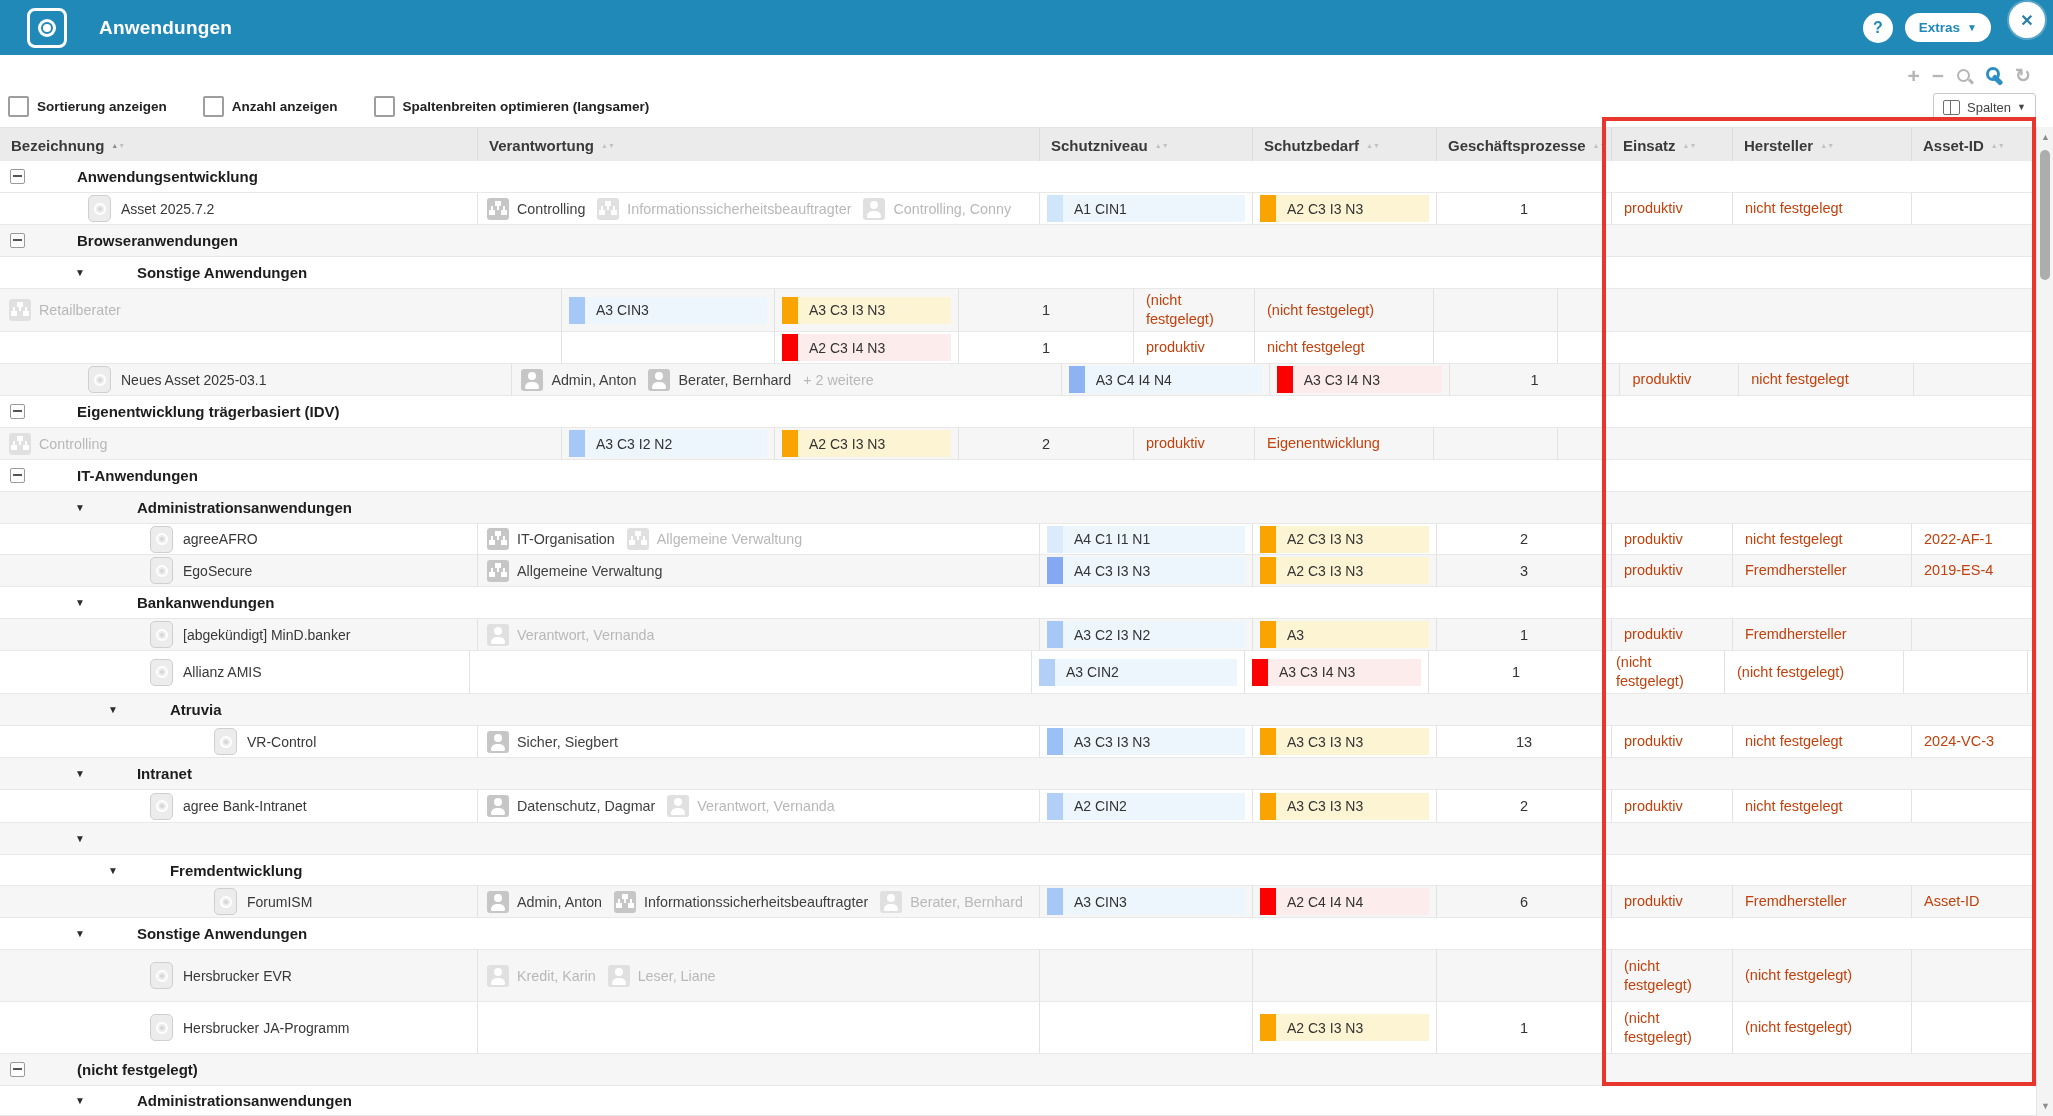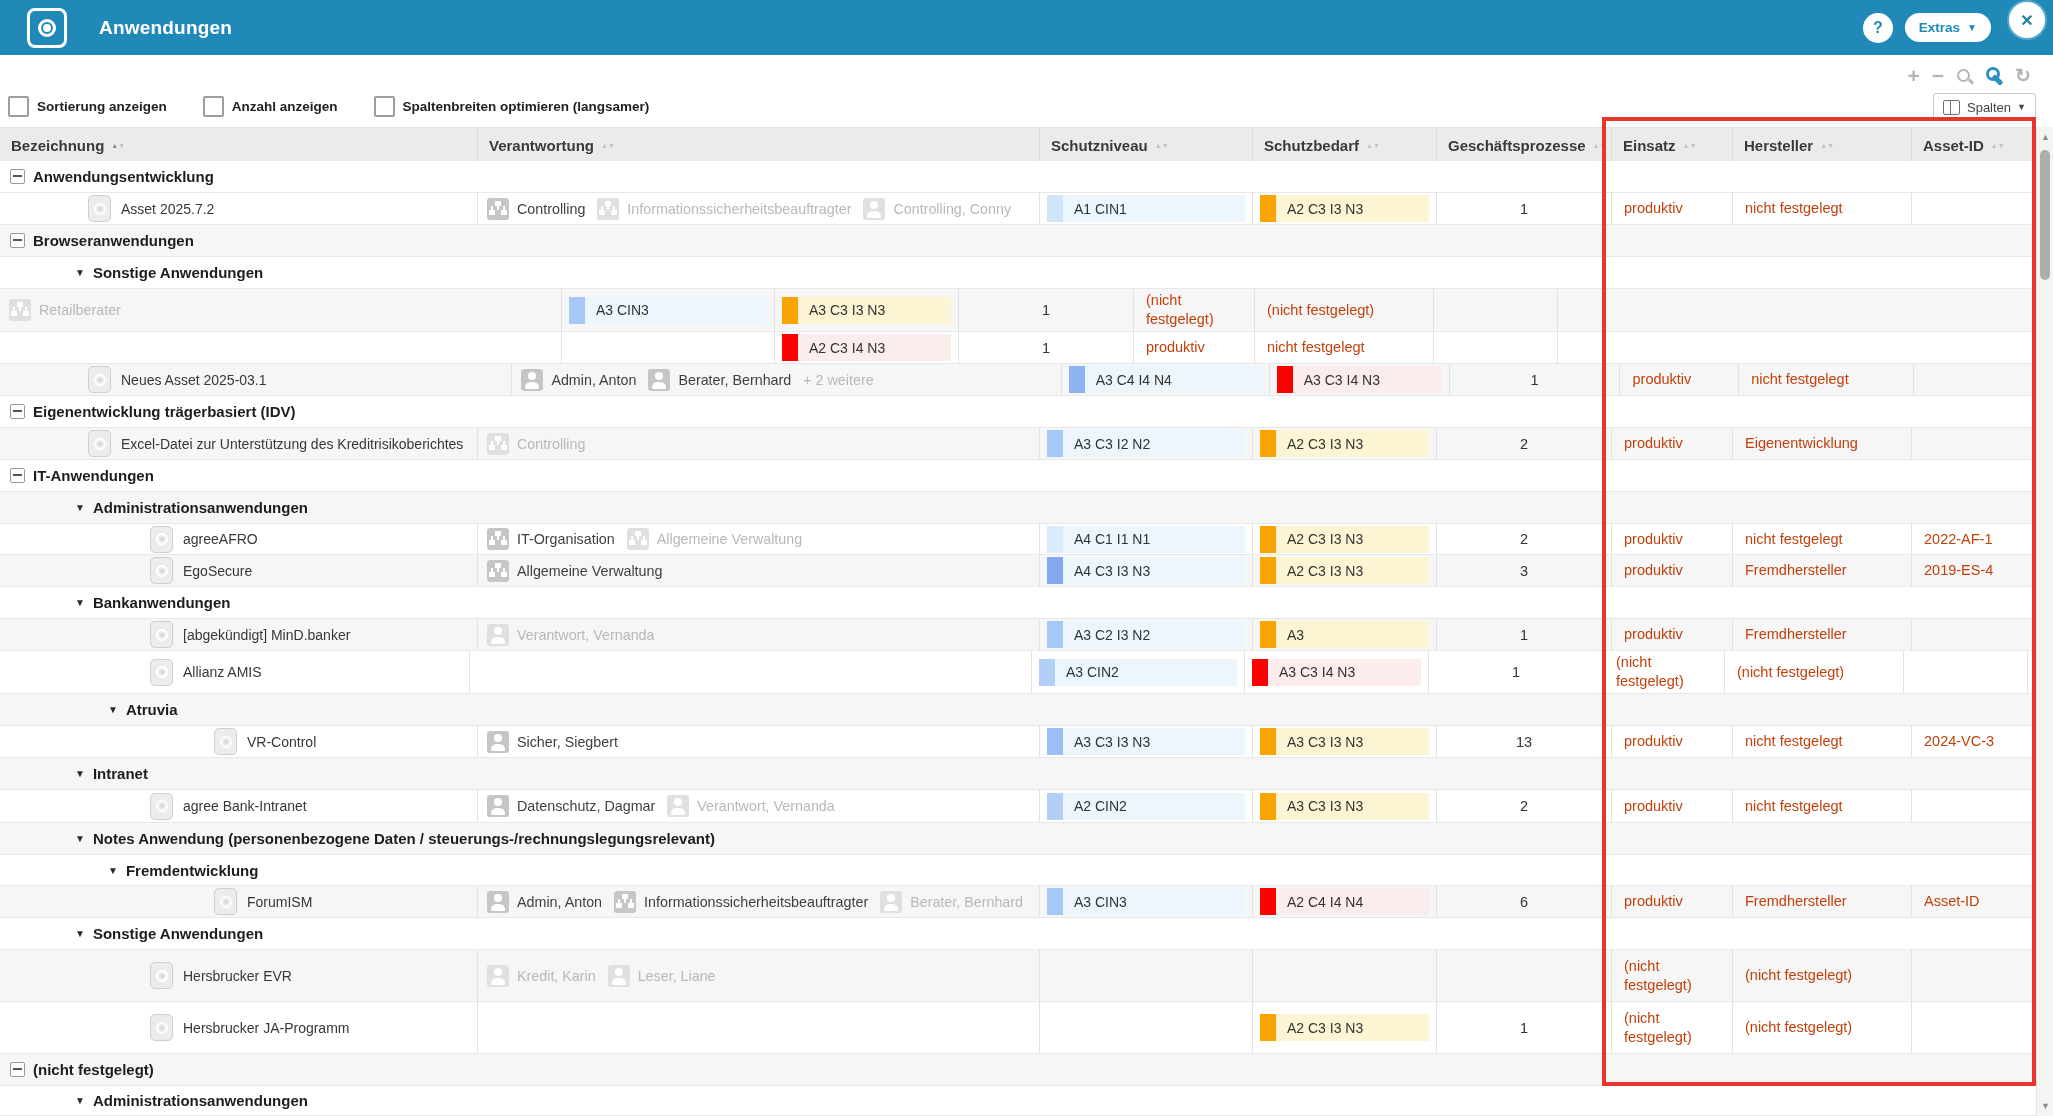--- a/index.html
+++ b/index.html
@@ -51,21 +51,21 @@
          border-bottom:1px solid #d2d2d2;border-top:1px solid #e3e3e3;display:flex;}
   .th{display:flex;align-items:center;padding-left:11px;box-sizing:border-box;
       border-right:1px solid #dcdcdc;font-size:15px;font-weight:bold;color:#3a3a3a;}
   .arrows{display:inline-flex;margin-left:7px;}
   .arrows i{font-style:normal;font-size:7px;color:#c2c2c2;line-height:7px;}
   .arrows.sorted i:first-child{color:#8a8a8a;}
 
   .tbody{position:absolute;left:0;top:161px;width:2036px;}
   .trow{display:flex;box-sizing:border-box;border-bottom:1px solid #e8e8e8;background:#fff;}
   .trow.alt{background:#f6f6f6;}
-  .gcell{display:flex;align-items:center;width:100%;box-sizing:border-box;}
+  .gcell{display:flex;align-items:center;width:100%;box-sizing:border-box;gap:44px;}
   .glabel{font-size:15px;font-weight:bold;color:#1d1d1d;}
   .collapse-box{width:13px;height:13px;border:1px solid #9a9a9a;border-radius:2px;position:relative;margin-right:8px;flex:0 0 auto;background:#fdfdfd;}
   .collapse-box::before{content:"";position:absolute;left:2px;right:2px;top:5px;height:2px;background:#555;}
   .tri{font-size:10px;color:#2b2b2b;margin-right:8px;}
 
   .tcell{box-sizing:border-box;border-right:1px solid #e2e2e2;display:flex;align-items:center;overflow:hidden;}
   .cell-bez{padding-right:16px;}
   .aic{width:21px;height:25px;background:#ececec;border:1px solid #cfcfcf;border-radius:5px;
        position:relative;flex:0 0 auto;margin-right:10px;}
   .aic::before{content:"";position:absolute;left:50%;top:50%;width:8px;height:8px;margin:-6px 0 0 -6px;
@@ -353,24 +353,20 @@
           <span></span>
         </div>
       </div>
       <div class="trow" style="height: 32px;">
         <div class="gcell" style="padding-left:10px">
           <span class="collapse-box"></span>
           <span class="glabel">Eigenentwicklung trägerbasiert (IDV)</span>
         </div>
       </div>
       <div class="trow alt" style="height: 32px;">
-        <div class="tcell cell-bez" style="width:478px;padding-left:88px">
-        <span class="aic"></span>
-        <span class="ilabel">Excel-Datei zur Unterstützung des Kreditrisikoberichtes</span>
-        </div>
         <div class="tcell resp" style="width:562px">
           <span class="ric org muted"></span>
           <span class="resp-label muted">Controlling</span>
         </div>
         <div class="tcell chipcell" style="width:213px">
           <span class="chip">
             <span class="bar" style="background:#a6c8f6"></span>
             <span class="pill pill-blue">A3 C3 I2 N2</span>
           </span>
         </div>
@@ -610,21 +606,20 @@
         <div class="tcell cell-txt" style="width:179px">
           <span>nicht festgelegt</span>
         </div>
         <div class="tcell cell-txt" style="width:124px">
           <span></span>
         </div>
       </div>
       <div class="trow alt" style="height: 32px;">
         <div class="gcell" style="padding-left:75px">
           <span class="tri">▼</span>
-          <span class="glabel">Notes Anwendung (personenbezogene Daten / steuerungs-/rechnungslegungsrelevant)</span>
         </div>
       </div>
       <div class="trow" style="height: 31px;">
         <div class="gcell" style="padding-left:108px">
           <span class="tri">▼</span>
           <span class="glabel">Fremdentwicklung</span>
         </div>
       </div>
       <div class="trow alt" style="height: 32px;">
         <div class="tcell cell-bez" style="width:478px;padding-left:214px">

